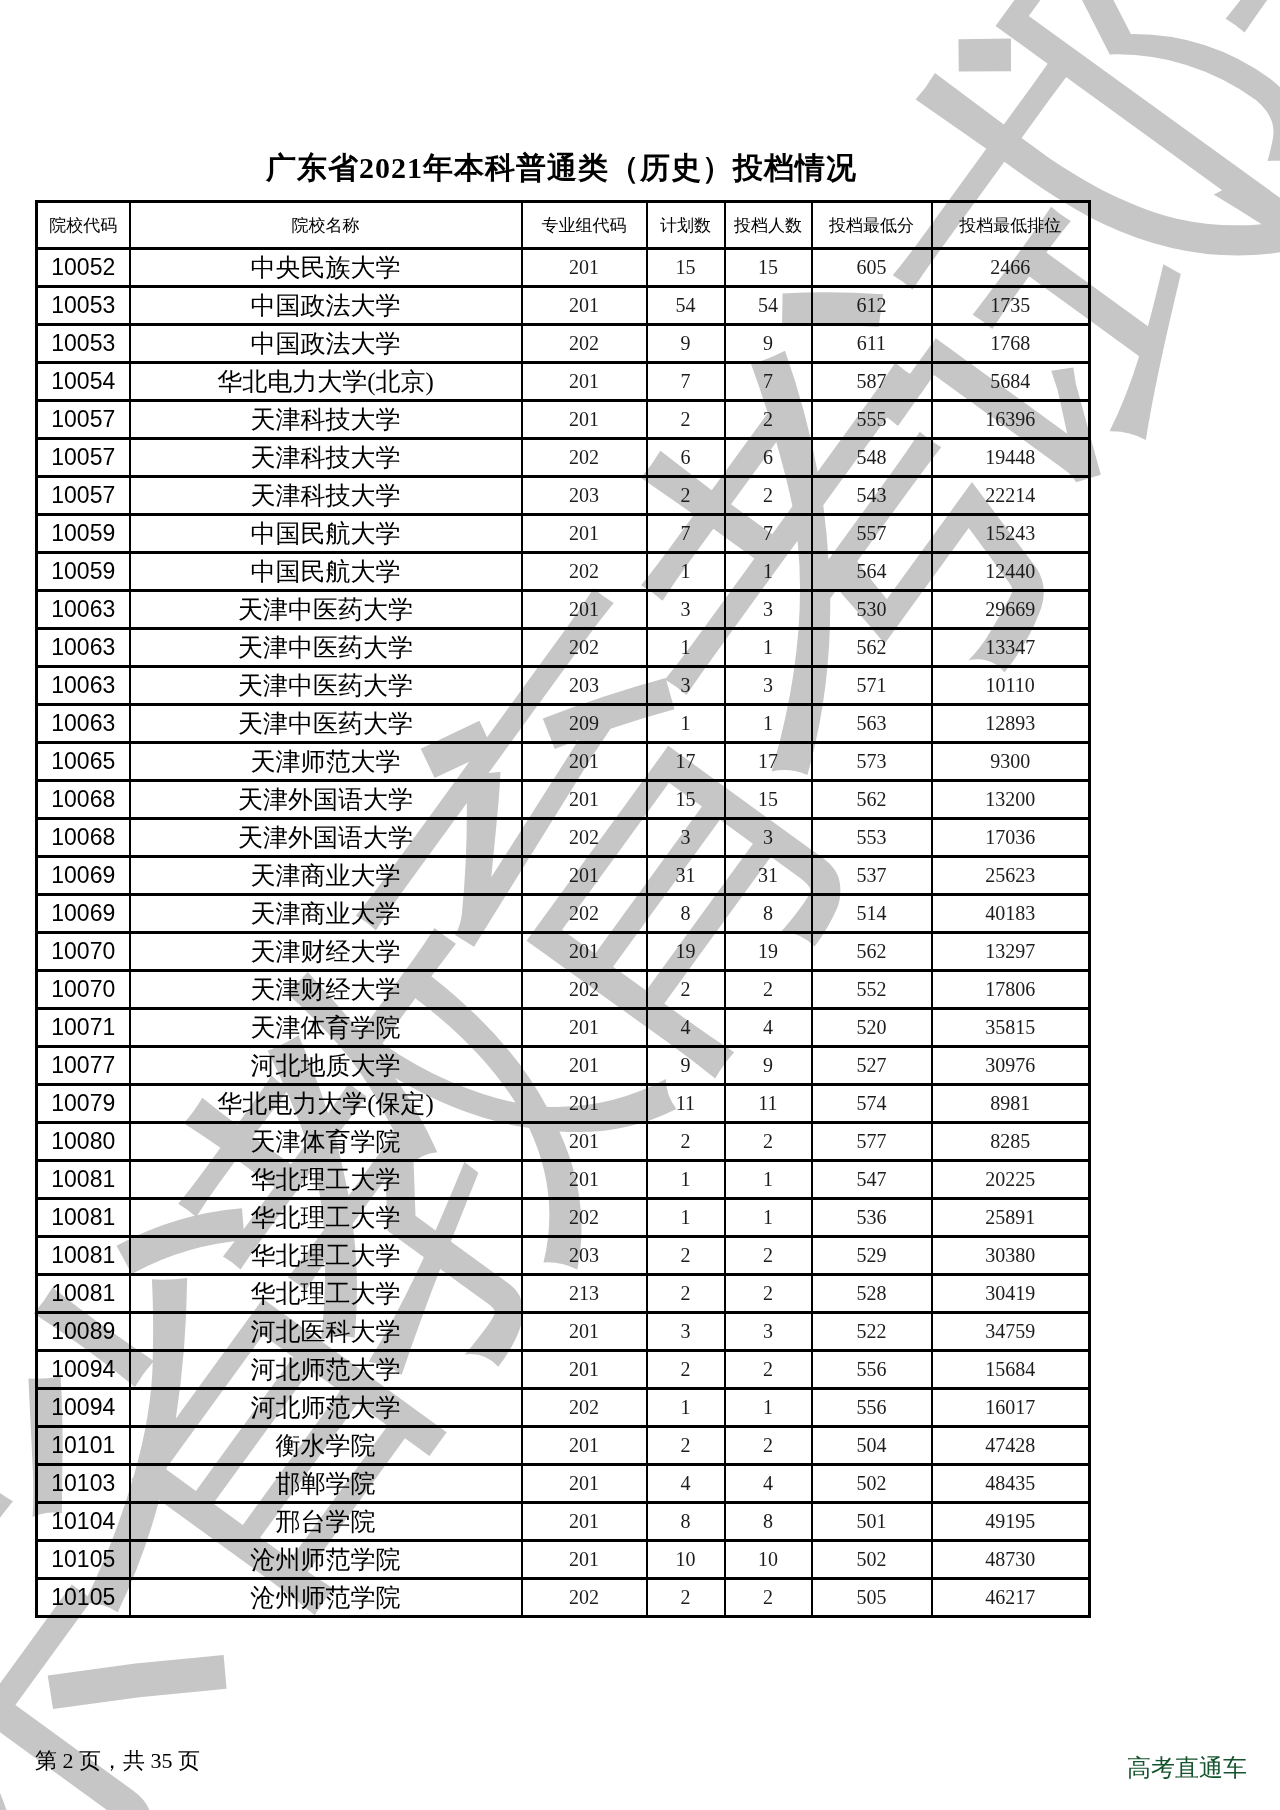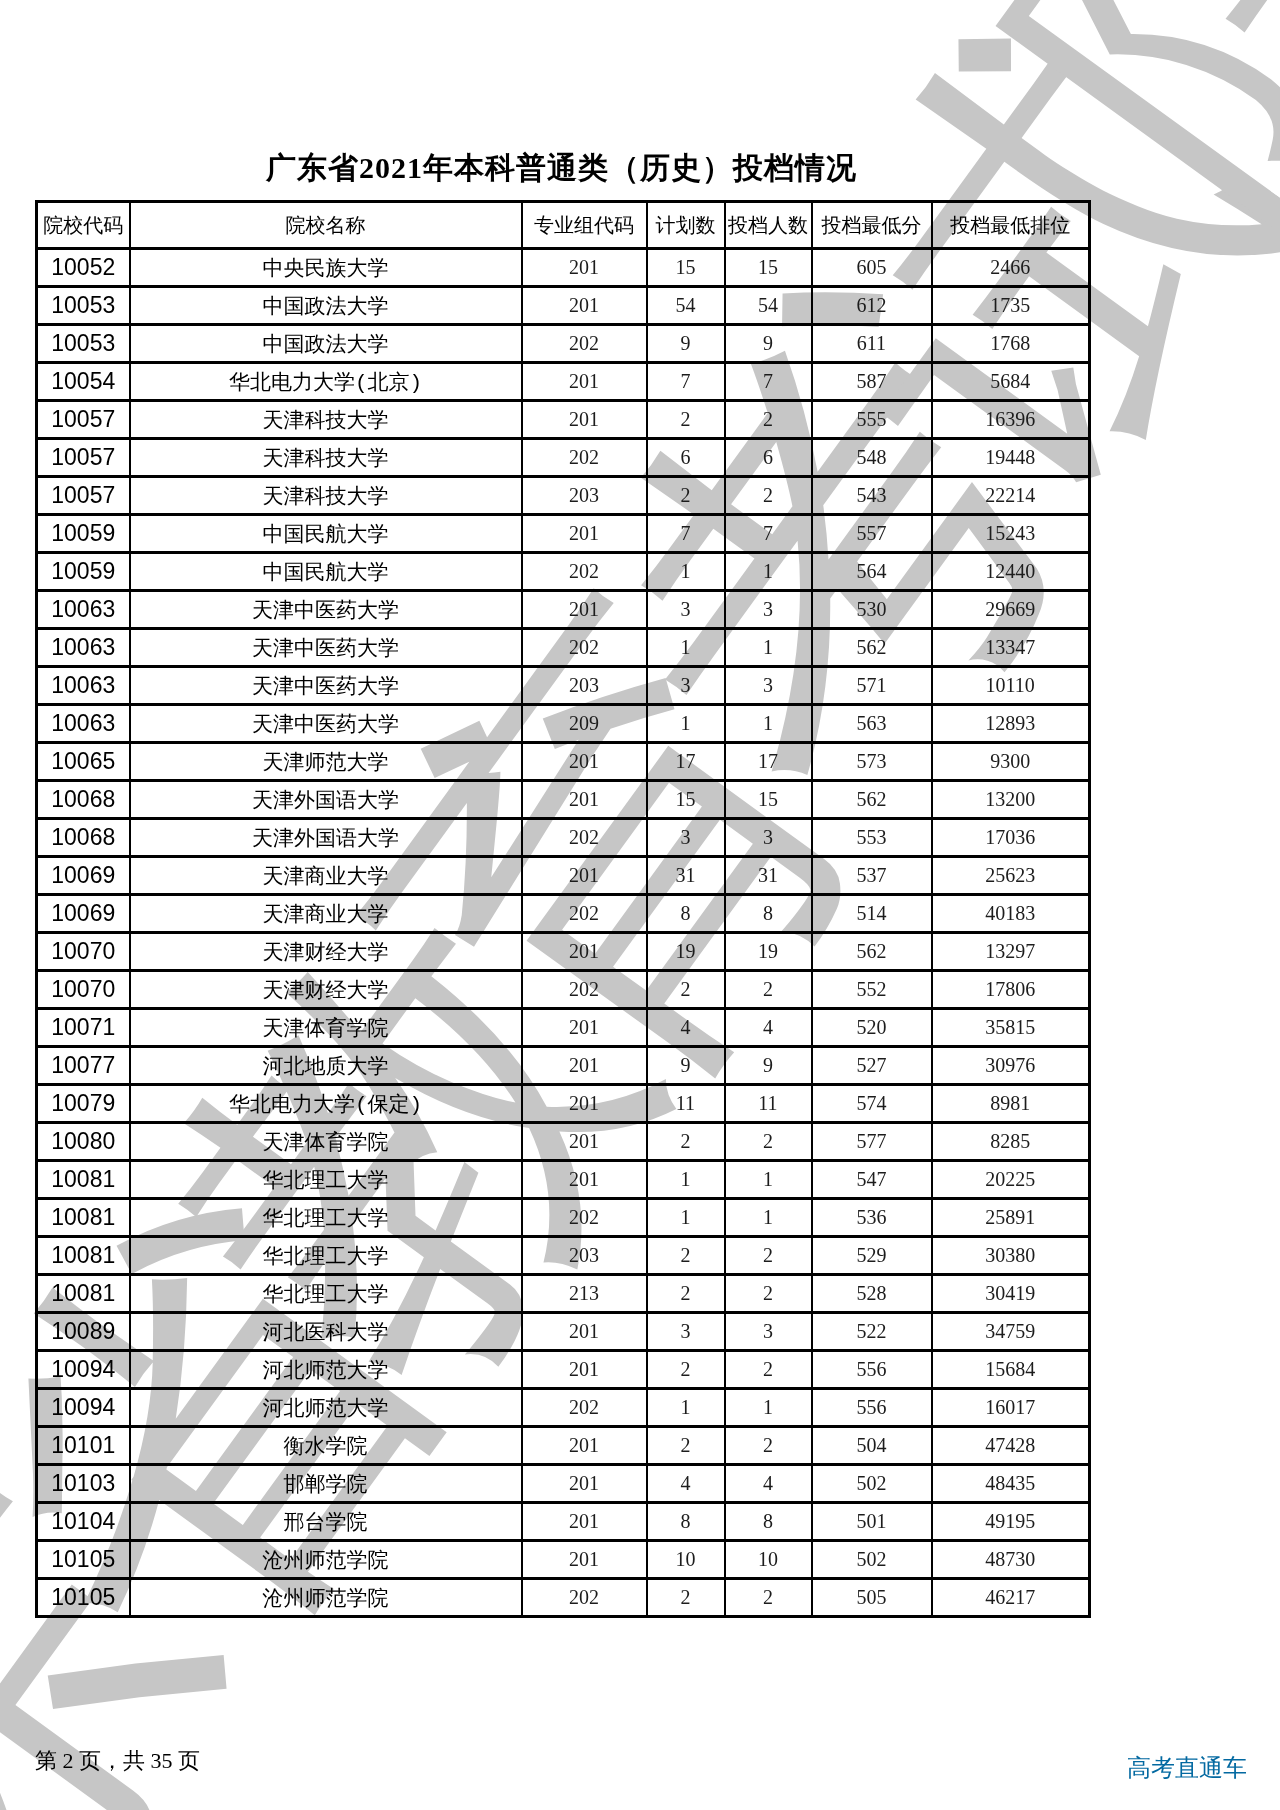--- a/index.html
+++ b/index.html
@@ -53,29 +53,29 @@
     border-top-width: 3px;
     border-bottom-width: 3px;
     text-align: center;
     vertical-align: middle;
     padding: 0;
     overflow: hidden;
   }
   table.results { border: 3px solid #000; }
   table.results th {
     height: 44px;
-    font-size: 20px;
+    font-size: 17px;
     font-weight: normal;
   }
   table.results td { height: 35px; }
   td.c-code {
     font-family: "Liberation Sans", "DejaVu Sans", sans-serif;
     font-size: 23px;
   }
-  td.c-name { font-size: 21px; font-family: Liberation Mono, monospace; }
+  td.c-name { font-size: 25px; }
   td.c-num  { font-size: 20px; color: #1c1c1c; }
   .footer-pageinfo {
     position: absolute;
     left: 35px; top: 1746px;
     width: 1053px;
     text-align: left;
     font-size: 22px;
   }
   .footer-brand {
     position: absolute;
@@ -441,15 +441,15 @@
         <td class="c-num">202</td>
         <td class="c-num">2</td>
         <td class="c-num">2</td>
         <td class="c-num">505</td>
         <td class="c-num">46217</td>
       </tr>
         </tbody>
     </table>
 
     <div class="footer-pageinfo">第 2 页，共 35 页</div>
-    <div class="footer-brand" style="color: #0369a1;">高考直通车</div>
+    <div class="footer-brand" style="color: #14532d;">高考直通车</div>
   </div>
 </div>
 
 </body></html>

